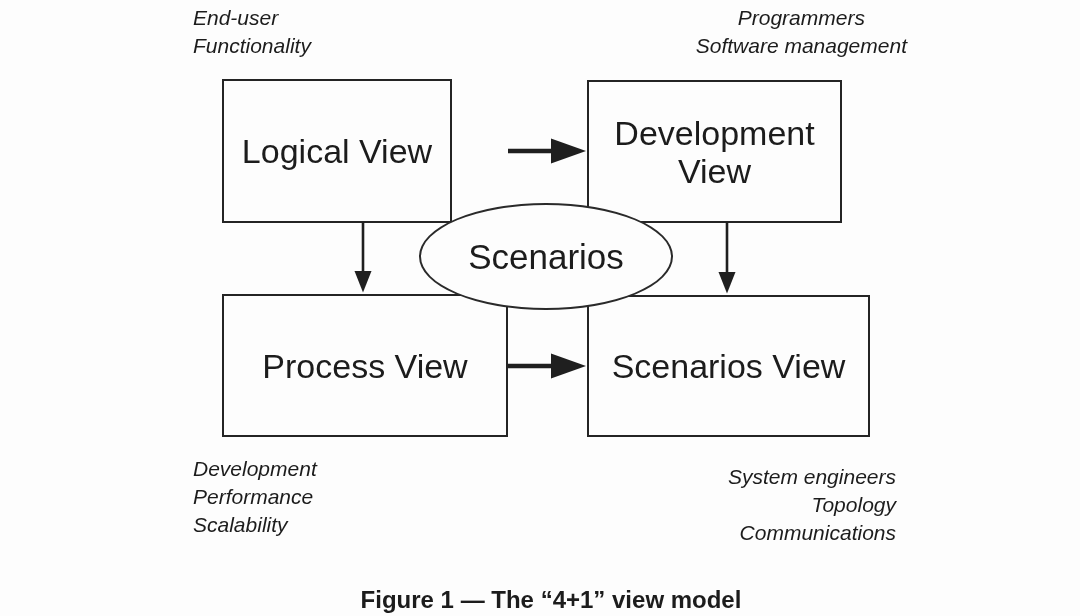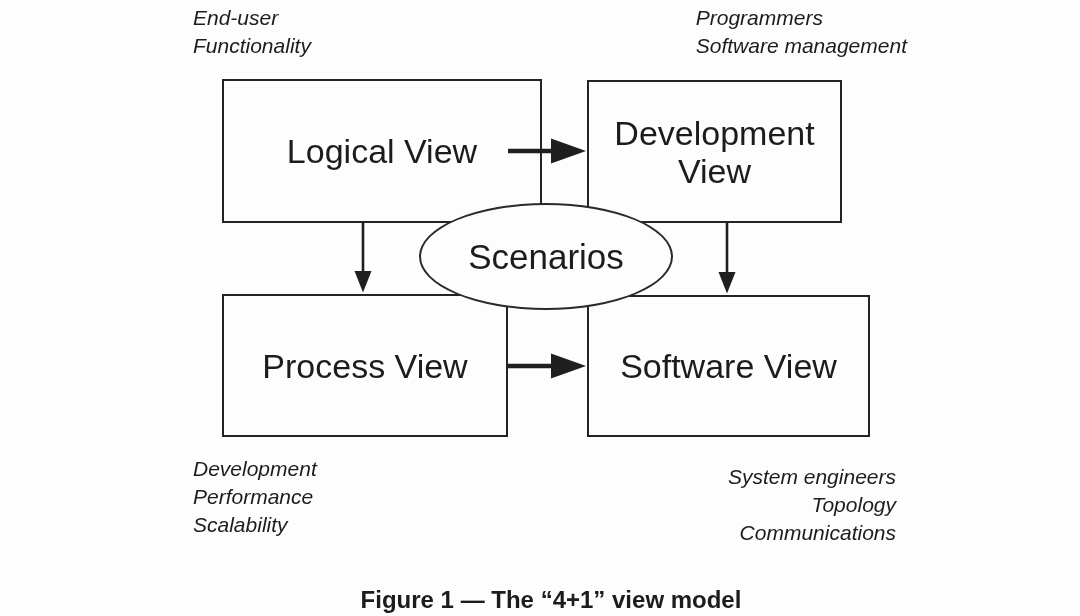--- a/index.html
+++ b/index.html
@@ -19,21 +19,21 @@
     display: flex;
     flex-direction: column;
     align-items: center;
     justify-content: center;
     text-align: center;
     font-size: 34px;
     line-height: 38px;
     z-index: 1;
     box-sizing: border-box;
   }
-  .box-logical     { left: 222px; top: 79px;  width: 320px; height: 144px; }
+  .box-logical     { left: 222px; top: 79px;  width: 230px; height: 144px; }
   .box-development { left: 587px; top: 80px;  width: 255px; height: 143px; }
   .box-process     { left: 222px; top: 294px; width: 286px; height: 143px; }
   .box-physical    { left: 587px; top: 295px; width: 283px; height: 142px; }
 
   .arrows-layer {
     position: absolute;
     left: 0; top: 0;
     width: 1080px; height: 616px;
     z-index: 2;
     pointer-events: none;
@@ -59,21 +59,21 @@
 
   .corner-label {
     position: absolute;
     font-size: 21px;
     line-height: 28px;
     z-index: 1;
     white-space: nowrap;
   }
   .corner-label span { display: block; font-style: italic; }
   .label-tl { left: 193px;  top: 4px;   text-align: left;  }
-  .label-tr { right: 173px; top: 4px;   text-align: left; }
+  .label-tr { right: 173px; top: 4px;   text-align: center; }
   .label-bl { left: 193px;  top: 455px; text-align: left;  }
   .label-br { right: 184px; top: 463px; text-align: right; }
 
   .figure-caption {
     position: absolute;
     left: 0; top: 586px;
     width: 100%;
     text-align: center;
     font-size: 24px;
     font-weight: 700;
@@ -109,21 +109,21 @@
     <span>Logical View</span>
   </div>
   <div class="viewbox box-development">
     <span>Development</span>
     <span>View</span>
   </div>
   <div class="viewbox box-process">
     <span>Process View</span>
   </div>
   <div class="viewbox box-physical">
-    <span>Software View</span>
+    <span>Scenarios View</span>
   </div>
 
   <svg class="arrows-layer" viewBox="0 0 1080 616" xmlns="http://www.w3.org/2000/svg">
     <g>
       <line class="arrow-stroke" x1="508" y1="151" x2="553" y2="151" stroke-width="4.5"></line>
       <polygon class="arrow-fill" points="551,138.5 586,151 551,163.5"></polygon>
     </g>
     <g>
       <line class="arrow-stroke" x1="508" y1="366" x2="553" y2="366" stroke-width="4.5"></line>
       <polygon class="arrow-fill" points="551,353.5 586,366 551,378.5"></polygon>

